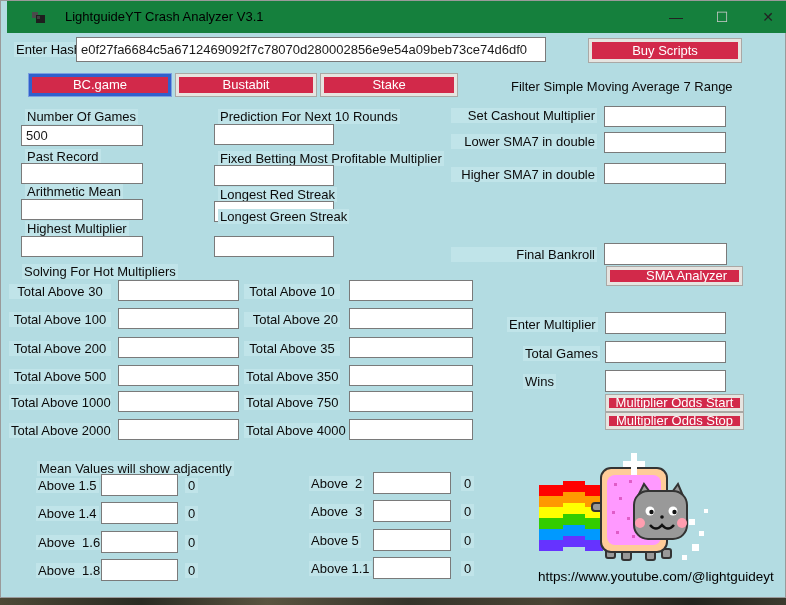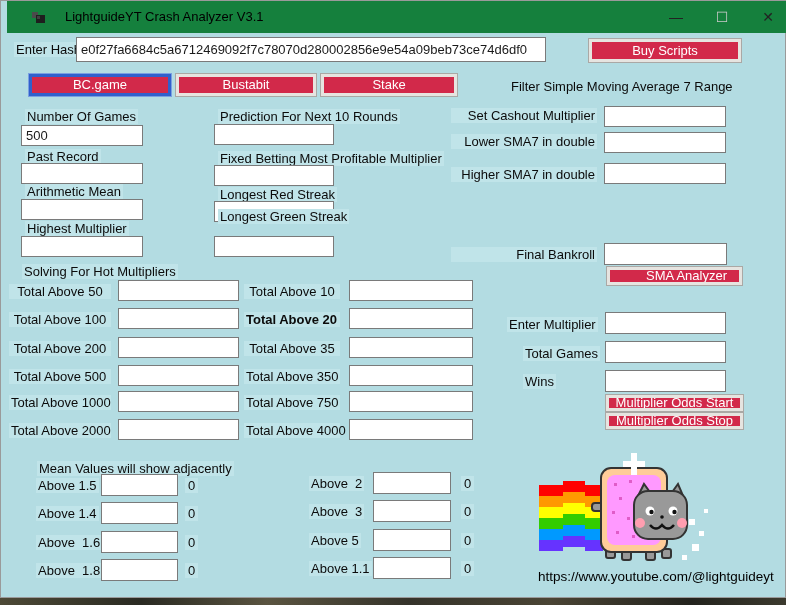--- a/index.html
+++ b/index.html
@@ -75,36 +75,36 @@
     <div class="abs" style="left:603px;top:131px;width:122px;height:21px;"><input class="inp" value="" style=""></div>
     <div class="abs lbl" style="left:450px;top:166px;width:146px;text-align:right;">Higher SMA7 in double</div>
     <div class="abs" style="left:603px;top:162px;width:122px;height:21px;"><input class="inp" value="" style=""></div>
 
     <div class="abs lbl" style="left:450px;top:246px;width:146px;text-align:right;">Final Bankroll</div>
     <div class="abs" style="left:603px;top:242px;width:123px;height:22px;"><input class="inp" value="" style=""></div>
     <div class="abs btn" style="left:606px;top:266px;width:135px;height:18px;padding-left:24px;">SMA Analyzer</div>
 
     <div class="abs lbl" style="left:21px;top:263px;">Solving For Hot Multipliers</div>
 
-    <div class="abs lbl" style="left:8px;top:283px;width:102px;text-align:center;">Total Above 50</div>
+    <div class="abs lbl" style="left:8px;top:283px;width:102px;text-align:center;">Total Above 30</div>
     <div class="abs" style="left:117px;top:279px;width:121px;height:21px;"><input class="inp" value="" style=""></div>
     <div class="abs lbl" style="left:8px;top:311px;width:102px;text-align:center;">Total Above 100</div>
     <div class="abs" style="left:117px;top:307px;width:121px;height:21px;"><input class="inp" value="" style=""></div>
     <div class="abs lbl" style="left:8px;top:340px;width:102px;text-align:center;">Total Above 200</div>
     <div class="abs" style="left:117px;top:336px;width:121px;height:21px;"><input class="inp" value="" style=""></div>
     <div class="abs lbl" style="left:8px;top:368px;width:102px;text-align:center;">Total Above 500</div>
     <div class="abs" style="left:117px;top:364px;width:121px;height:21px;"><input class="inp" value="" style=""></div>
     <div class="abs lbl" style="left:8px;top:394px;width:102px;text-align:center;">Total Above 1000</div>
     <div class="abs" style="left:117px;top:390px;width:121px;height:21px;"><input class="inp" value="" style=""></div>
     <div class="abs lbl" style="left:8px;top:422px;width:102px;text-align:center;">Total Above 2000</div>
     <div class="abs" style="left:117px;top:418px;width:121px;height:21px;"><input class="inp" value="" style=""></div>
 
     <div class="abs lbl" style="left:243px;top:283px;width:96px;text-align:center;">Total Above 10</div>
     <div class="abs" style="left:348px;top:279px;width:124px;height:21px;"><input class="inp" value="" style=""></div>
-    <div class="abs lbl" style="left:243px;top:311px;width:96px;text-align:left;font-weight:bold;">Total Above 20</div>
+    <div class="abs lbl" style="left:243px;top:311px;width:96px;text-align:right;">Total Above 20</div>
     <div class="abs" style="left:348px;top:307px;width:124px;height:21px;"><input class="inp" value="" style=""></div>
     <div class="abs lbl" style="left:243px;top:340px;width:96px;text-align:center;">Total Above 35</div>
     <div class="abs" style="left:348px;top:336px;width:124px;height:21px;"><input class="inp" value="" style=""></div>
     <div class="abs lbl" style="left:243px;top:368px;width:96px;text-align:center;">Total Above 350</div>
     <div class="abs" style="left:348px;top:364px;width:124px;height:21px;"><input class="inp" value="" style=""></div>
     <div class="abs lbl" style="left:243px;top:394px;width:96px;text-align:center;">Total Above 750</div>
     <div class="abs" style="left:348px;top:390px;width:124px;height:21px;"><input class="inp" value="" style=""></div>
     <div class="abs lbl" style="left:243px;top:422px;width:96px;text-align:center;">Total Above 4000</div>
     <div class="abs" style="left:348px;top:418px;width:124px;height:21px;"><input class="inp" value="" style=""></div>
 

